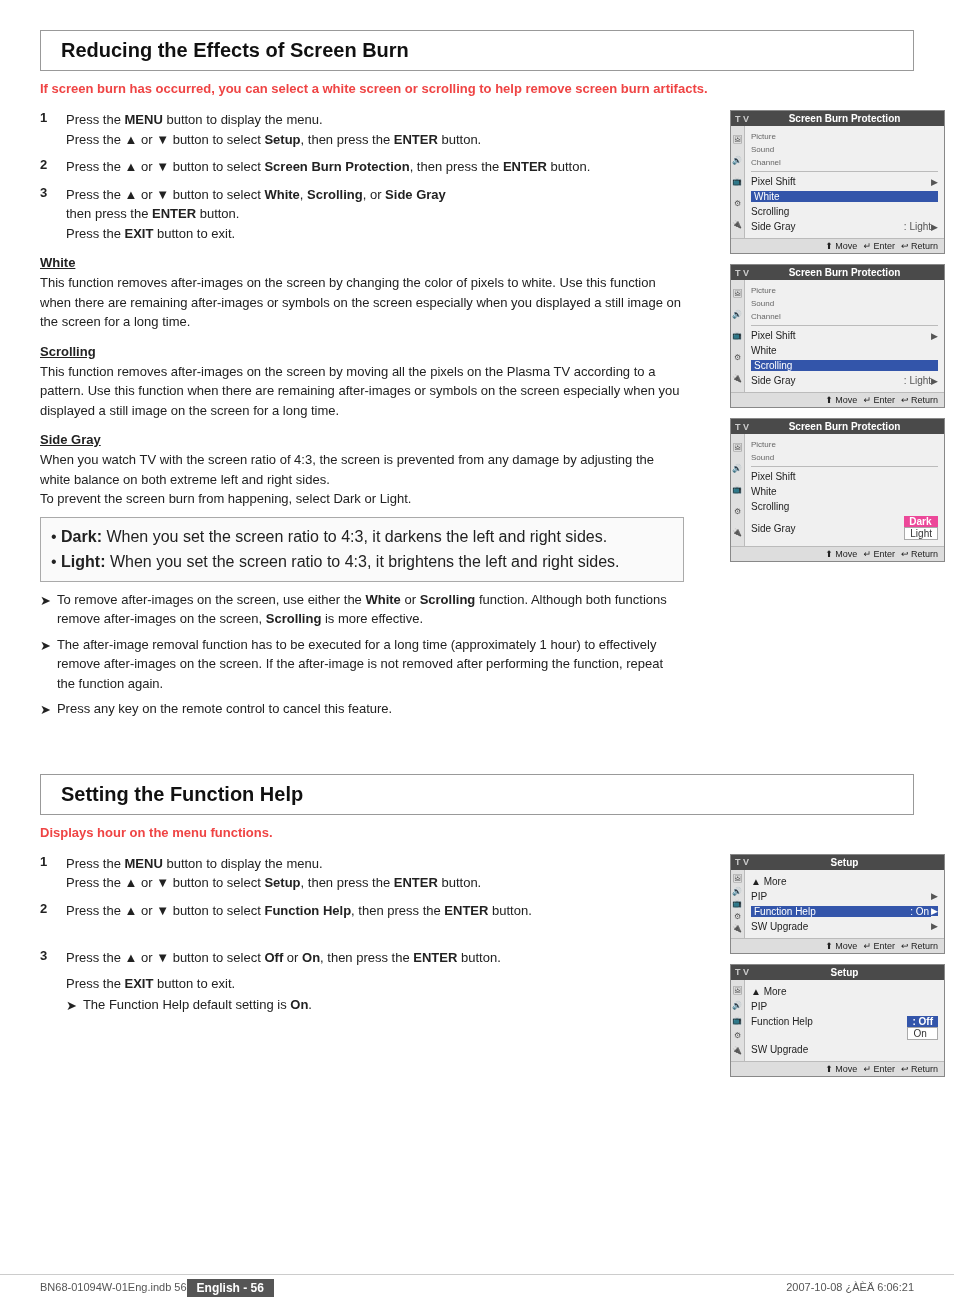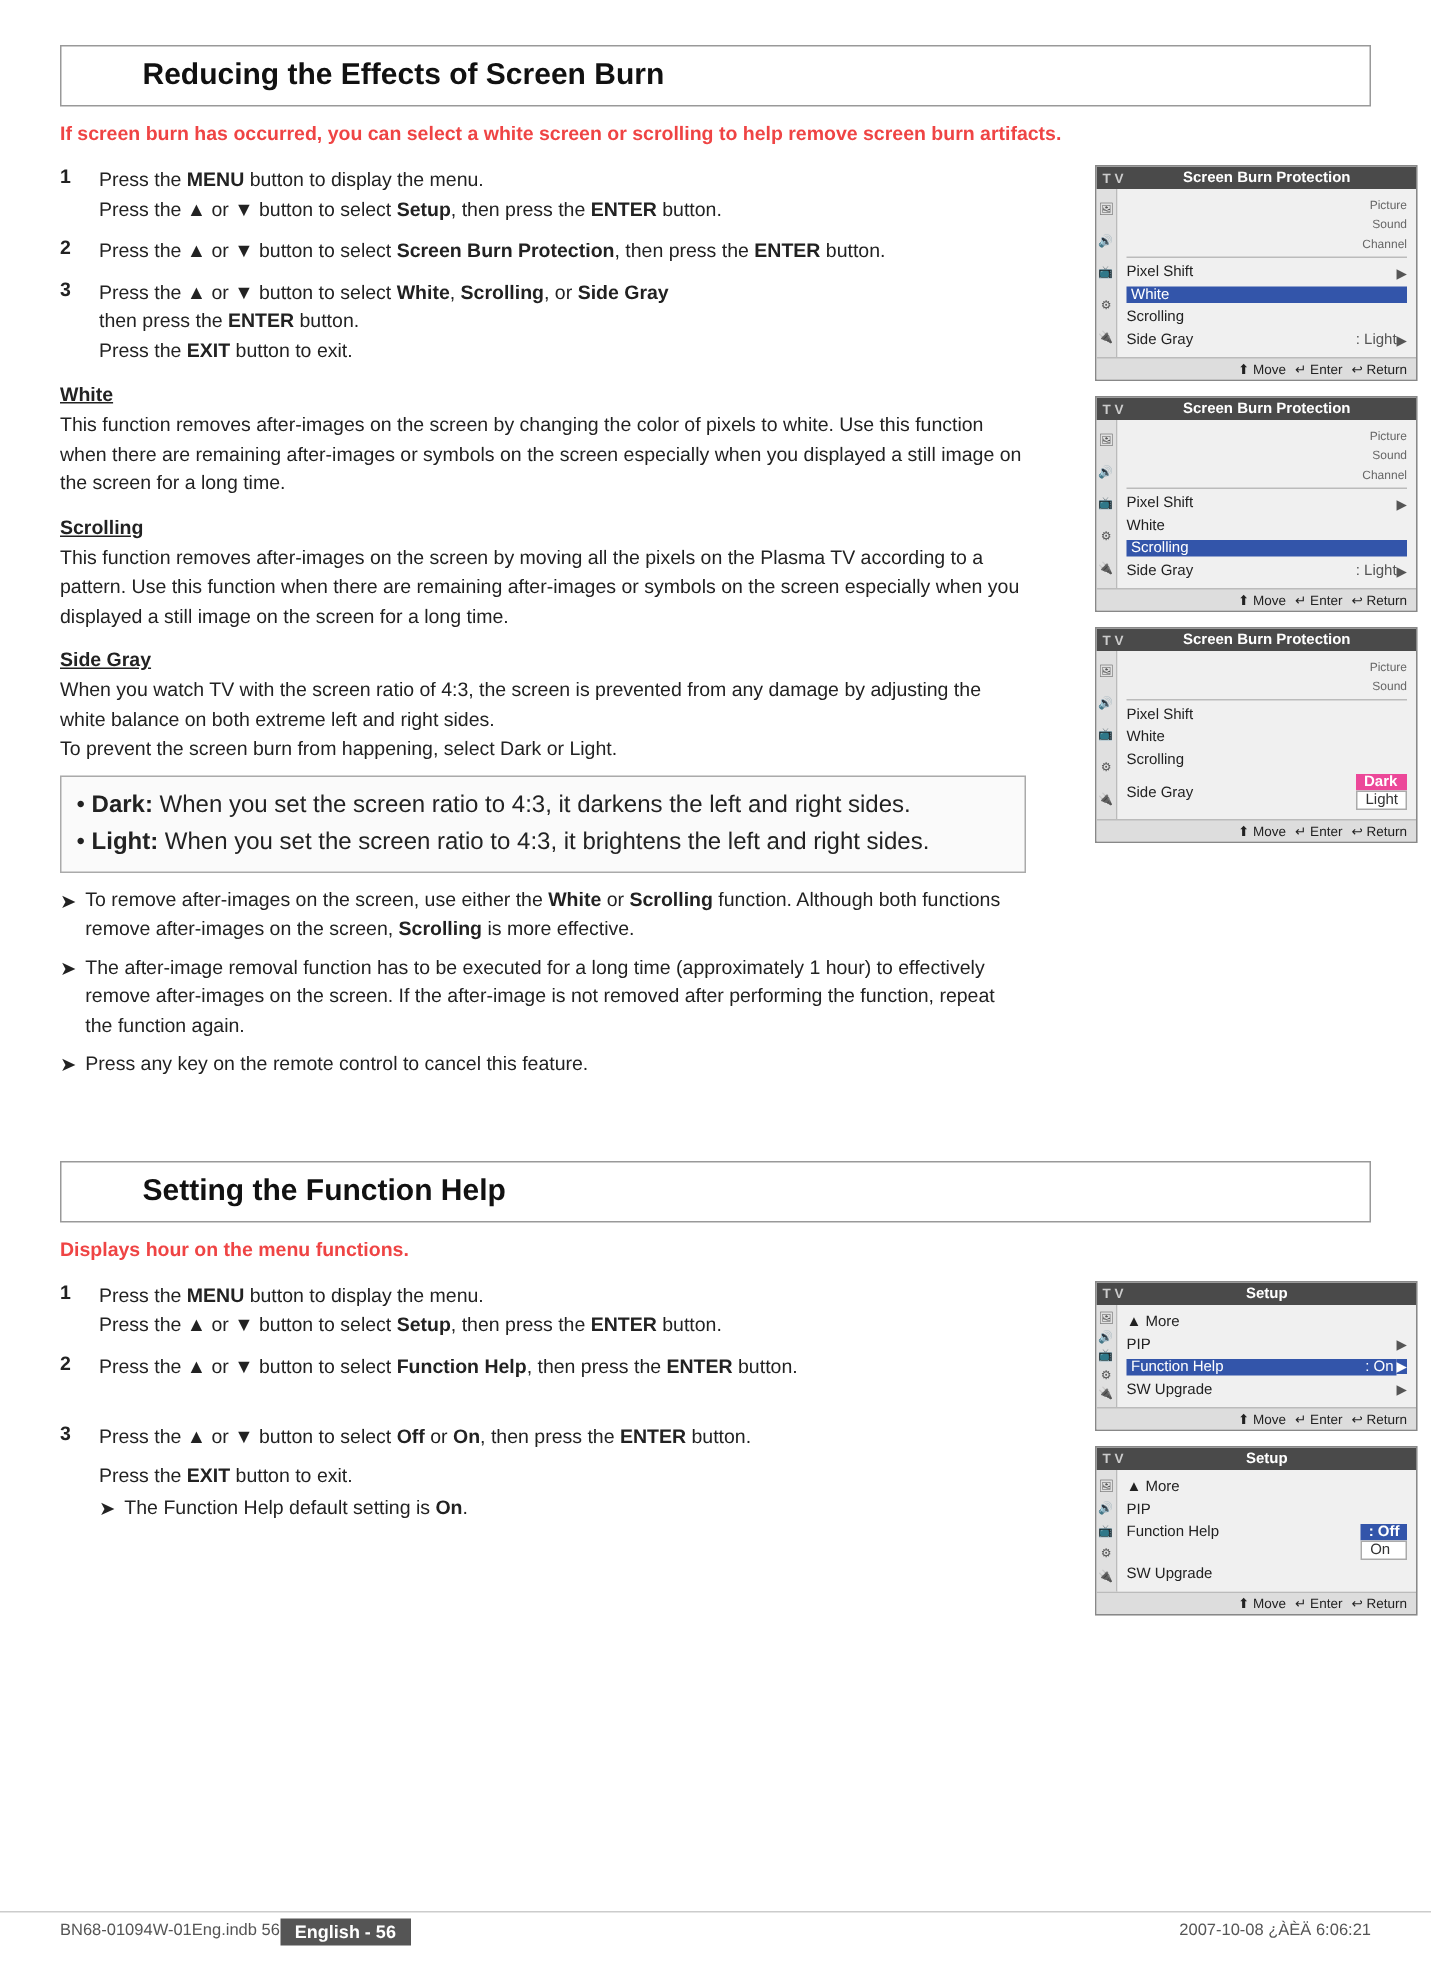--- a/index.html
+++ b/index.html
@@ -18,21 +18,20 @@
       background: #fff;
       padding: 30px 40px 20px 40px;
       position: relative;
     }
     
     .section-header {
       display: flex;
       align-items: flex-start;
       border: 1.5px solid #999;
       margin-bottom: 10px;
-      gap: 34px;
     }
     .section-bar {
       width: 6px;
       background: #555;
       flex-shrink: 0;
     }
     .section-title {
       font-size: 20px;
       font-weight: bold;
       padding: 8px 14px;
@@ -127,21 +126,20 @@
     }
     .tv-body {
       background: #f0f0f0;
       padding: 4px 6px;
     }
     .tv-row {
       display: flex;
       align-items: center;
       padding: 2px 0;
       font-size: 10px;
-      justify-content: flex-end;
     }
     .tv-arrow {
       color: #555;
       font-size: 9px;
     }
     .tv-footer {
       background: #ddd;
       display: flex;
       justify-content: flex-end;
       gap: 6px;

